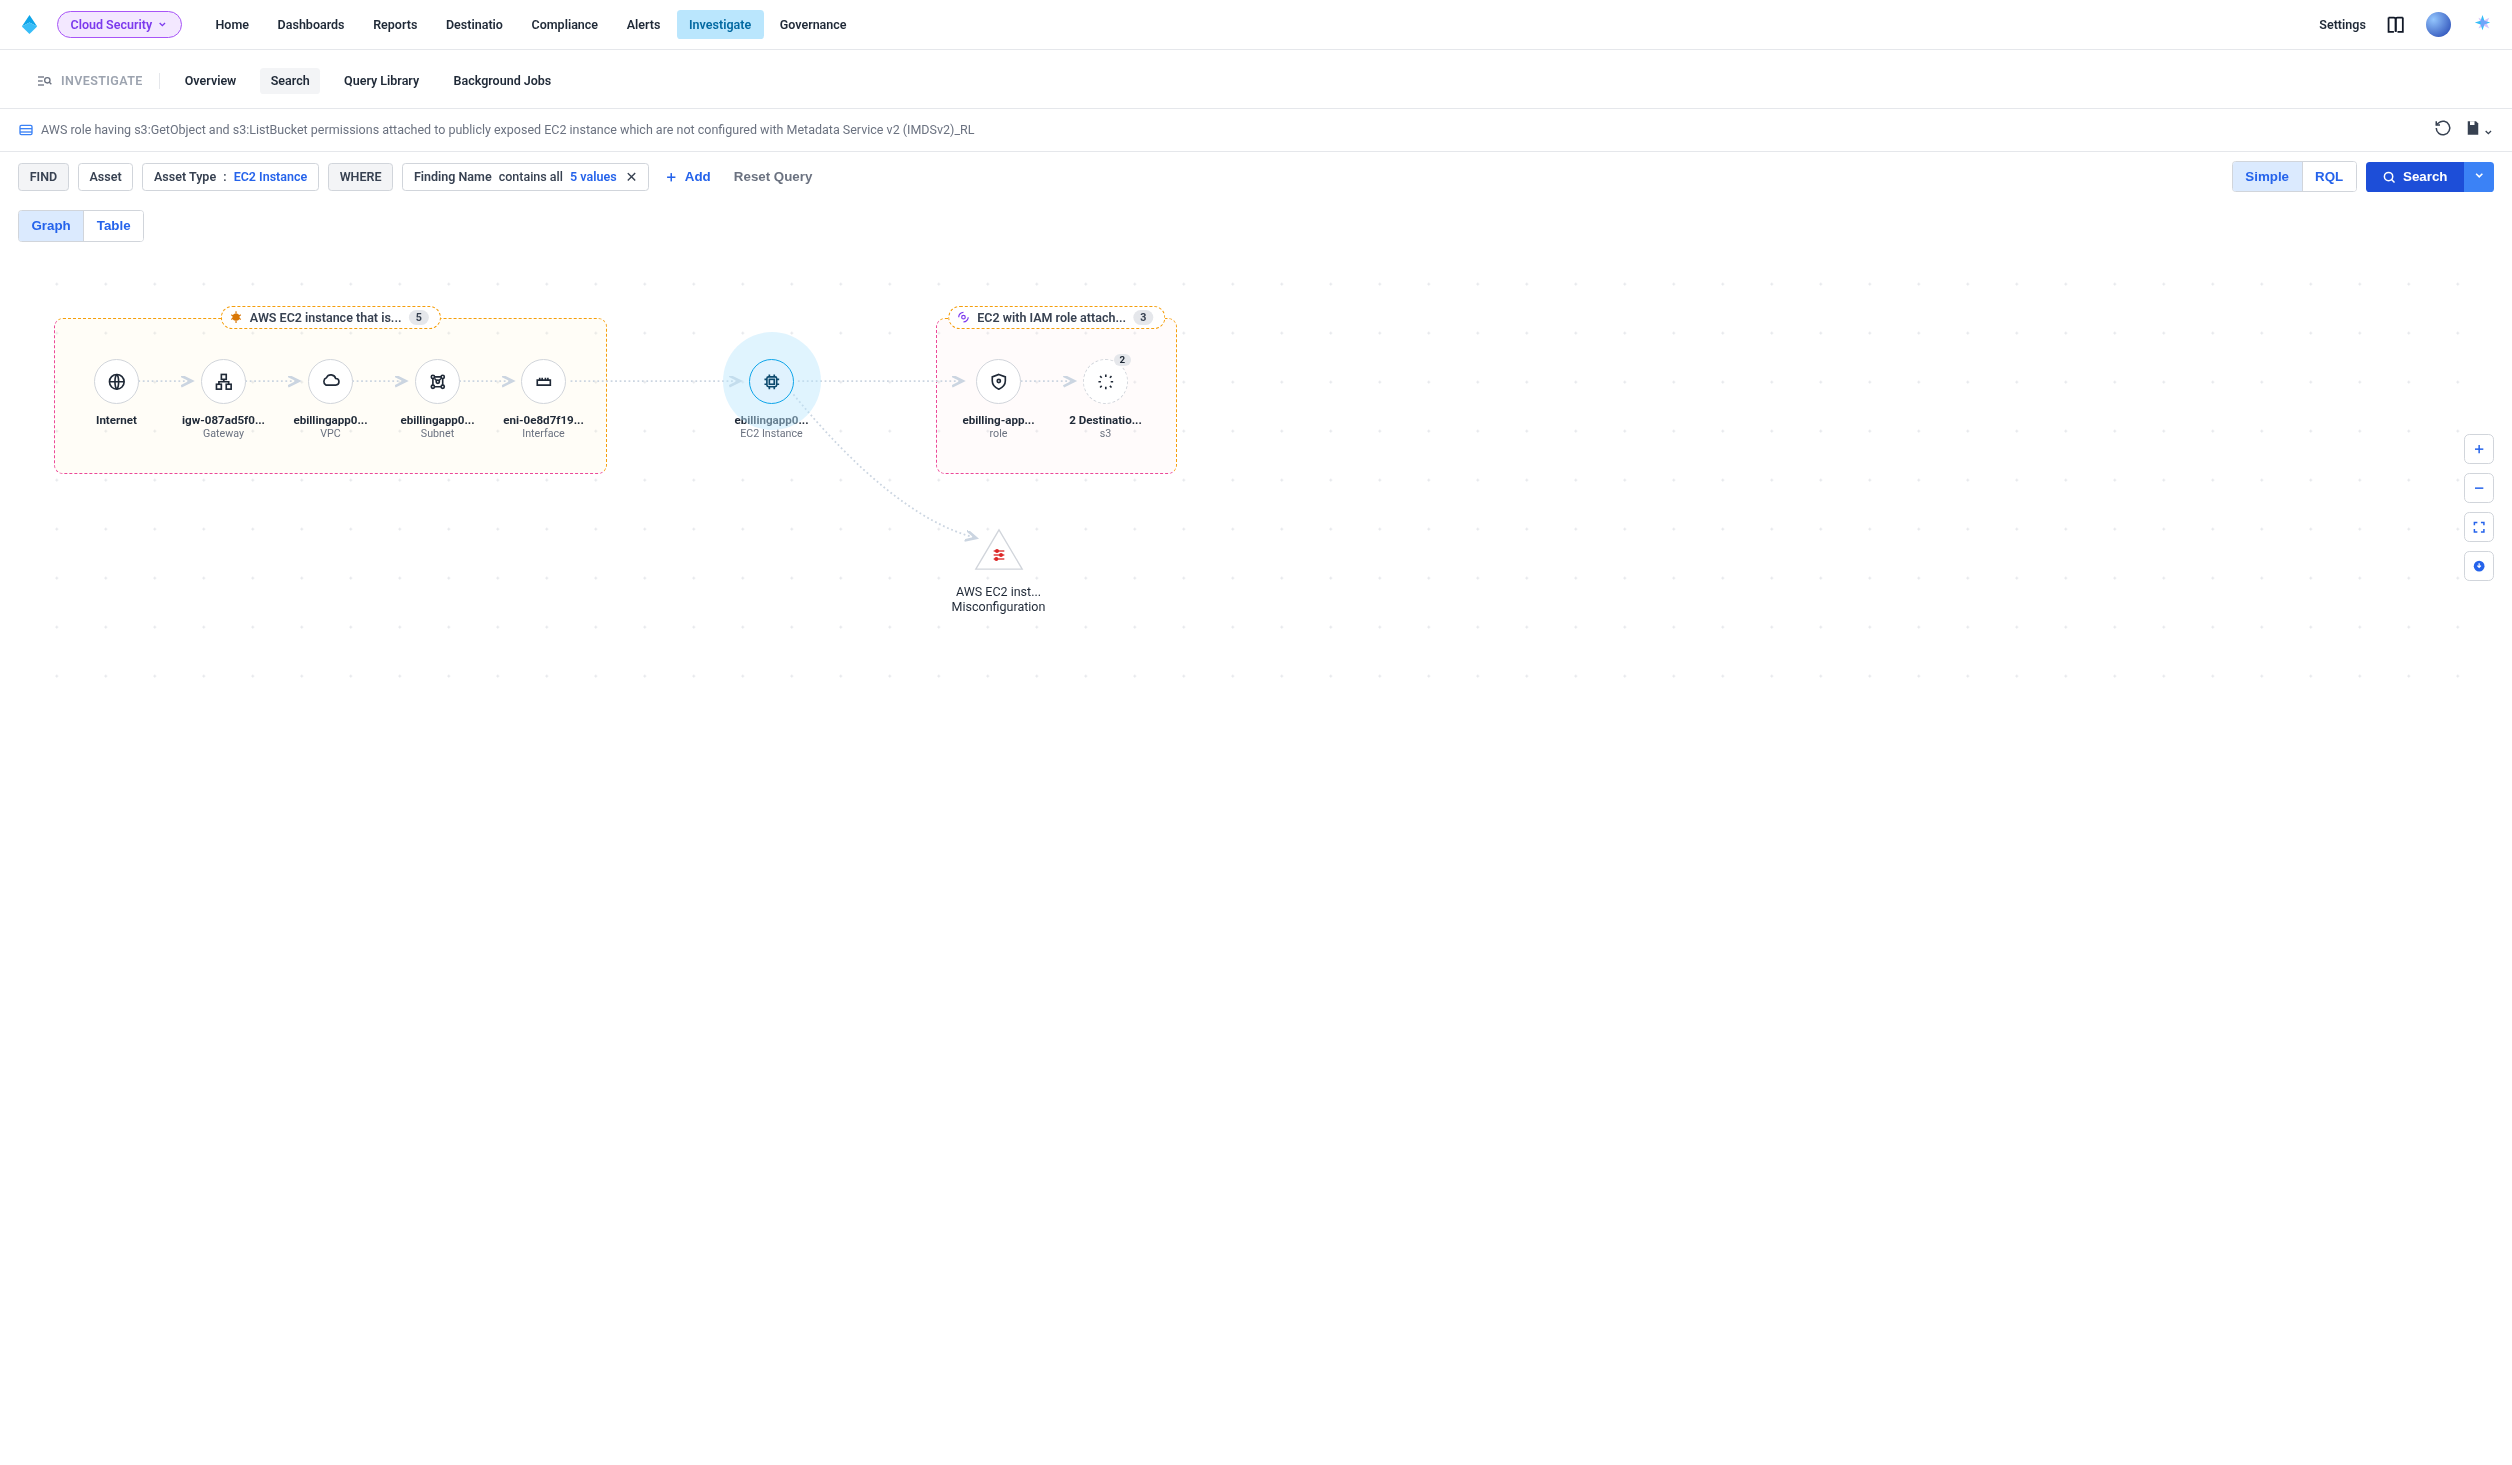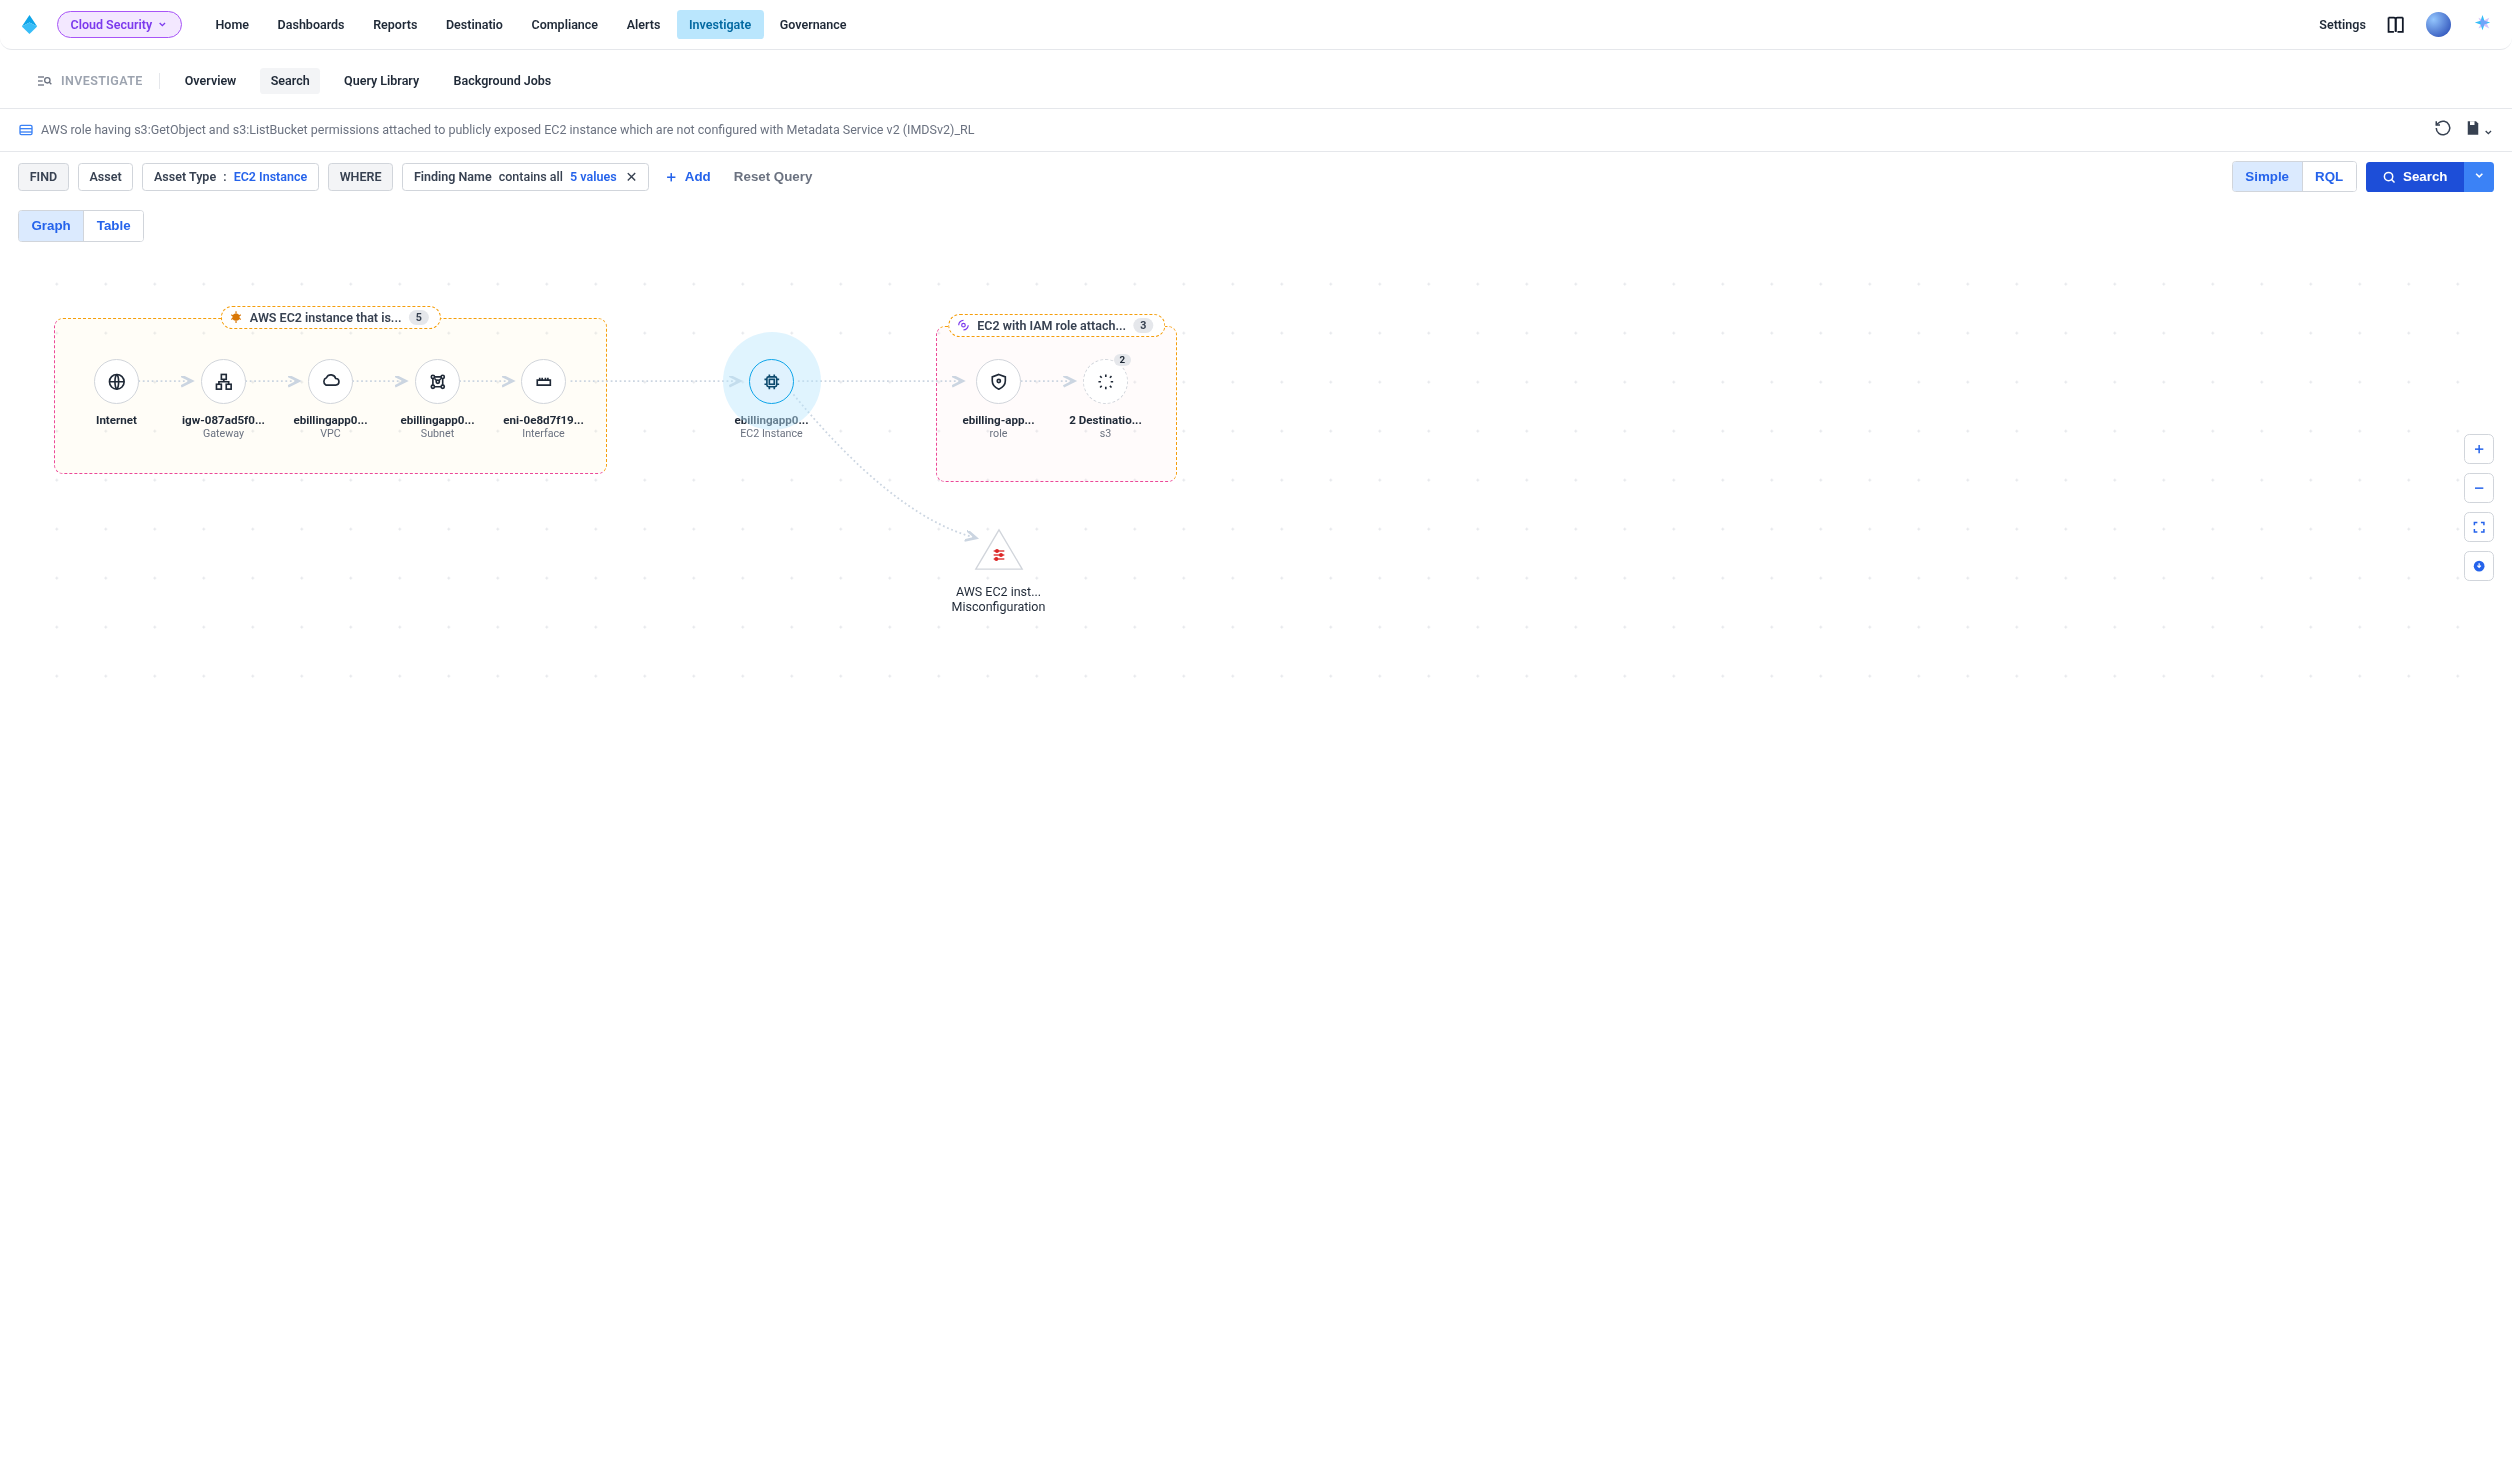--- a/index.html
+++ b/index.html
@@ -9,21 +9,20 @@
   color: #1f2937;
   font-size: 12.5px;
 }
 .topbar {
   display: flex;
   align-items: center;
   height: 50px;
   padding: 0 18px;
   border-bottom: 0.9px solid #e5e7eb;
   background: #fff;
-  border-radius: 12px;
 }
 .logo-cell {
   display: flex;
   align-items: center;
   margin-right: 16px;
 }
 .product-dropdown {
   display: flex;
   align-items: center;
   gap: 5.3px;
@@ -374,21 +373,21 @@
     <div class="group-label">
       <svg width="14.3" height="14.3" viewBox="0 0 24 24" fill="#d97706">
           <circle cx="12" cy="12" r="6"></circle>
           <path d="M12 2v4M12 18v4M4 8l3 2M20 8l-3 2M4 16l3-2M20 16l-3-2" stroke="#d97706" stroke-width="2"></path>
         </svg>
       <span>AWS EC2 instance that is...</span>
       <span class="badge-count">5</span>
     </div>
   </div>
 
-  <div class="group" style="left:918px;top:70px;width:241px;height:156px;background:rgba(254,226,226,0.15)">
+  <div class="group" style="left:918px;top:62px;width:241px;height:156px;background:rgba(254,226,226,0.15)">
     <div class="group-label">
       <svg width="14.3" height="14.3" viewBox="0 0 24 24" fill="none" stroke="#7c3aed" stroke-width="2">
           <circle cx="12" cy="12" r="3"></circle>
           <path d="M4 12a8 8 0 0 1 8-8M20 12a8 8 0 0 1-8 8"></path>
         </svg>
       <span>EC2 with IAM role attach...</span>
       <span class="badge-count">3</span>
     </div>
   </div>
 

